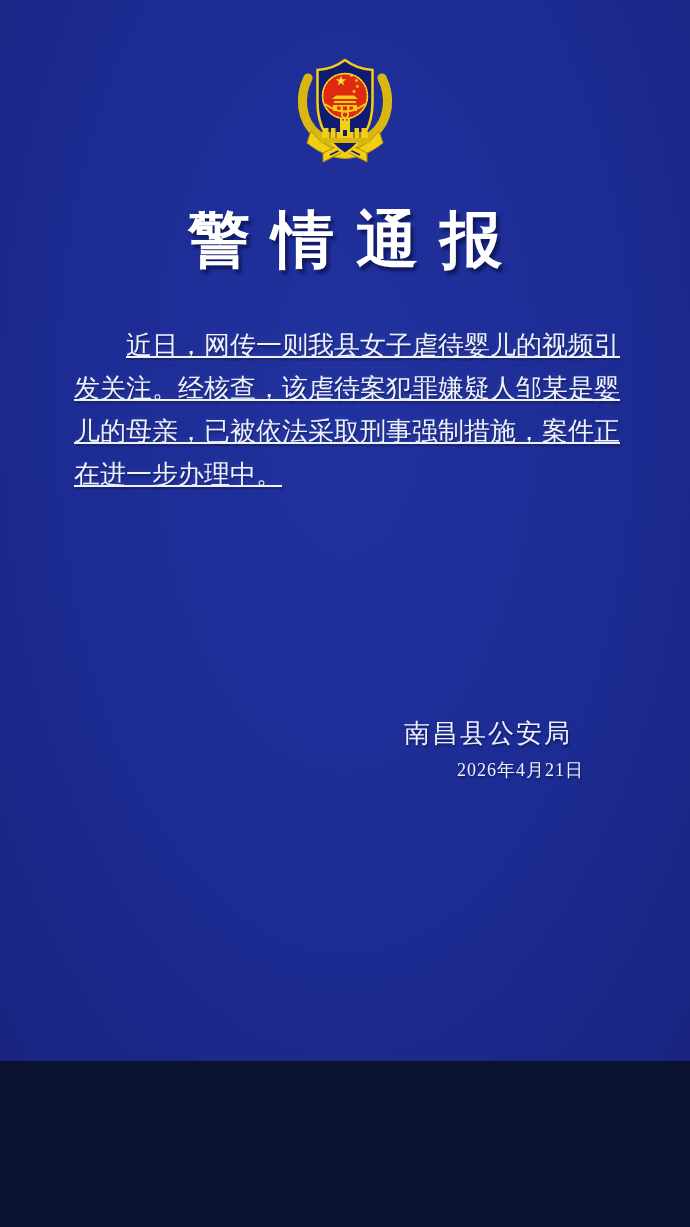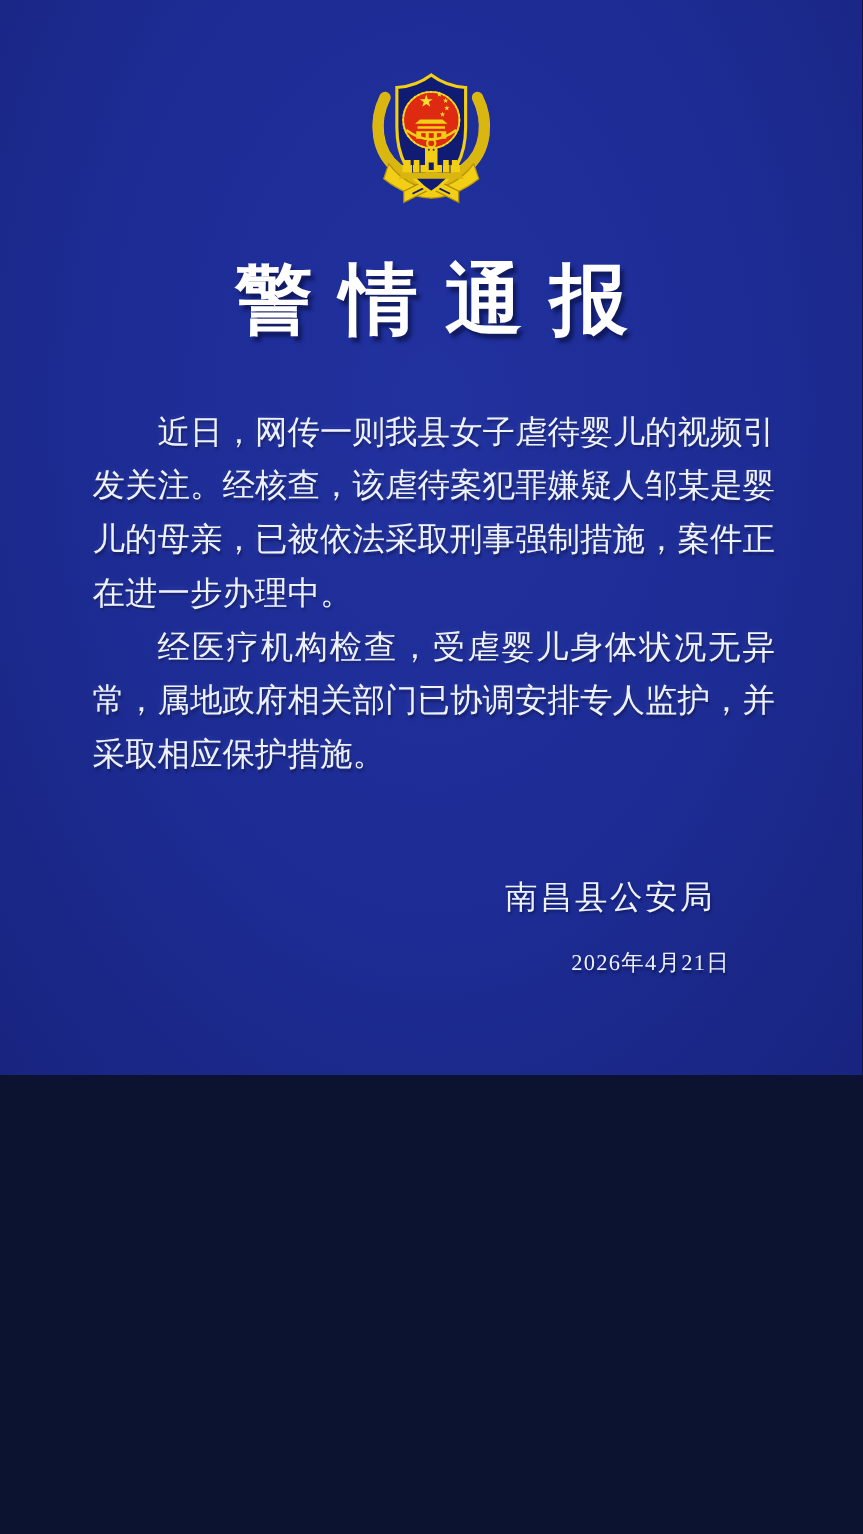--- a/index.html
+++ b/index.html
@@ -3,21 +3,21 @@
 <meta charset="utf-8">
 <style>
   html, body {
     margin: 0;
     padding: 0;
     background: #0c1330;
   }
   .poster {
     position: relative;
     width: 690px;
-    height: 860px;
+    height: 1061px;
     overflow: hidden;
     background: radial-gradient(ellipse at 50% 38%, #21319e 0%, #1d2c94 55%, #18247f 100%);
     font-family: "Liberation Serif", "DejaVu Serif", serif;
   }
 
   
   .emblem {
     position: absolute;
     left: 291px;
     top: 54px;
@@ -46,32 +46,33 @@
   .body-text {
     position: absolute;
     left: 74px;
     top: 324px;
     width: 546px;
     color: #eef2ff;
     font-size: 26px;
     line-height: 43px;
     text-align: justify;
     text-shadow: 1px 2px 2px rgba(4, 9, 45, 0.5), 0 0 6px rgba(190, 205, 255, 0.16);
+    text-decoration: underline;
   }
   .body-text p {
     margin: 0;
     text-indent: 2em;
     word-break: break-all;
     line-break: strict;
   }
 
   
   .signature {
     position: absolute;
-    top: 700px;
+    top: 716px;
     right: 118px;
     font-size: 26px;
     letter-spacing: 2px;
     color: #eef2ff;
     text-shadow: 1px 2px 2px rgba(4, 9, 45, 0.5);
   }
   .date {
     position: absolute;
     top: 758px;
     right: 106px;
@@ -196,21 +197,20 @@
         <line x1="126" y1="154" x2="126" y2="166" stroke="#101c74" stroke-width="1.5"></line>
         <line x1="138" y1="154" x2="138" y2="166" stroke="#101c74" stroke-width="1.5"></line>
       </g>
     </svg>
   </div>
 
   <h1 class="title">警情通报</h1>
 
   <div class="body-text">
     <p>近日，网传一则我县女子虐待婴儿的视频引发关注。经核查，该虐待案犯罪嫌疑人邹某是婴儿的母亲，已被依法采取刑事强制措施，案件正在进一步办理中。</p>
-    <p>经医疗机构检查，受虐婴儿身体状况无异常，属地政府相关部门已协调安排专人监护，并采取相应保护措施。</p>
   </div>
 
   <div class="signature">南昌县公安局</div>
   <div class="date">2026年4月21日</div>
 
   <div>
     <span class="wm-red-box"></span>
     <span class="wm-ghost-box"></span>
     <span class="wm-secondary">@新华社</span>
     <span class="wm-primary">@西安晚报</span>

